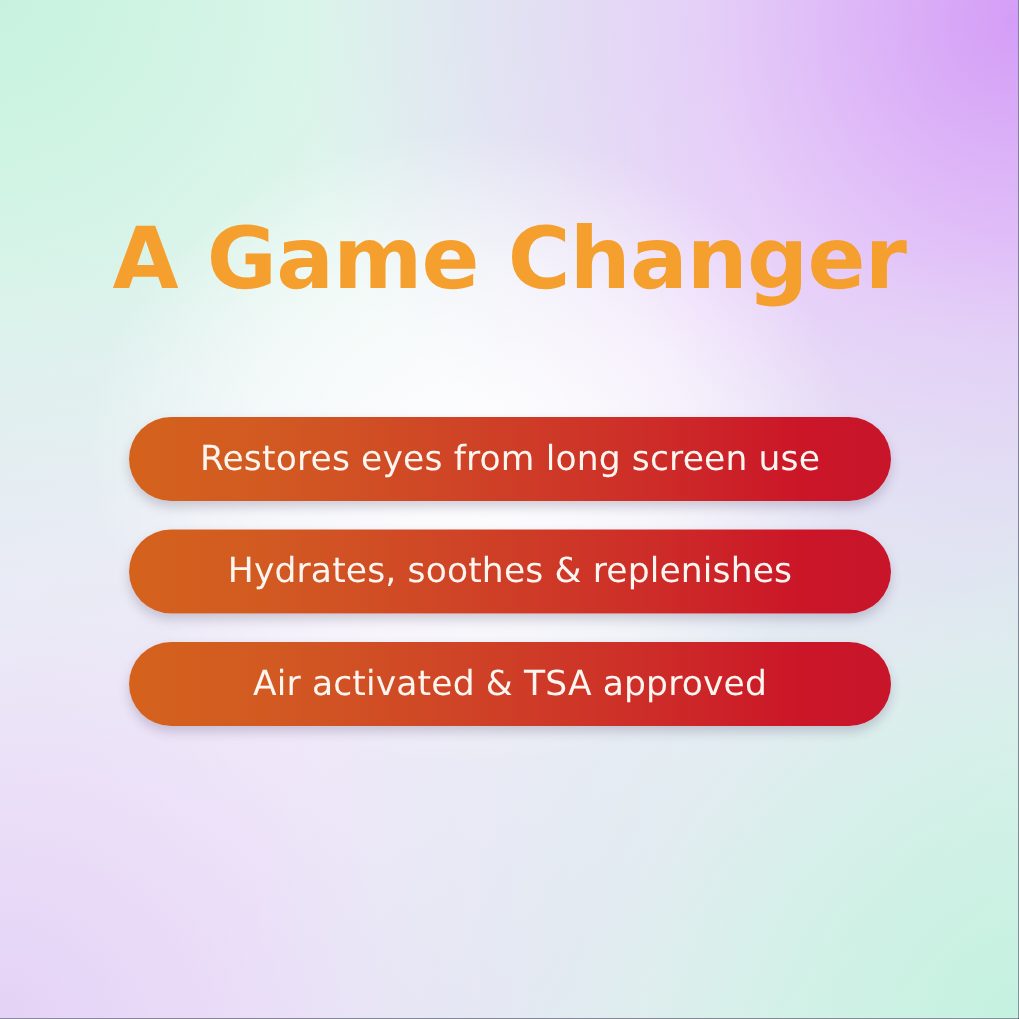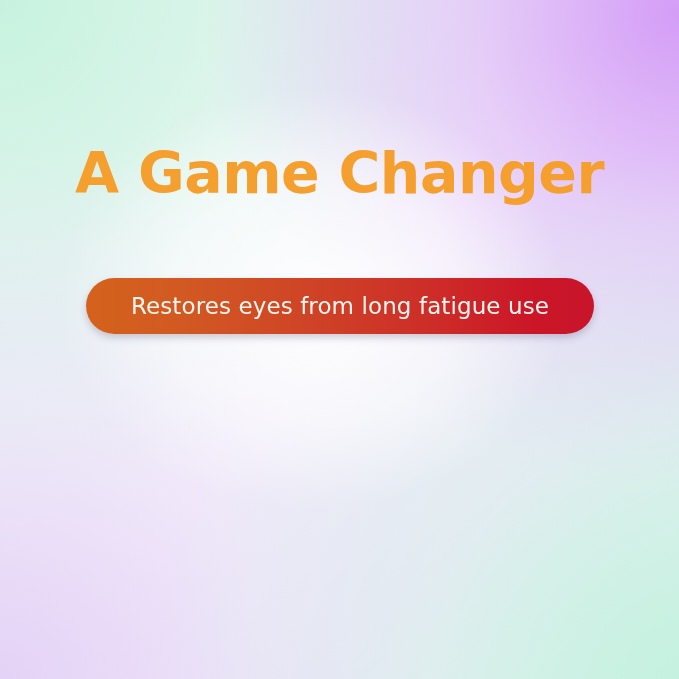--- a/index.html
+++ b/index.html
@@ -153,22 +153,28 @@
 
   <div class="content">
 
     <h1 class="headline">
       <span class="headline-line">A Game Changer</span>
     </h1>
 
     <div class="pill-stack">
 
       <div class="pill">
-        <span class="pill-label">Restores eyes from long fatigue use</span>
+        <span class="pill-label">Restores eyes from long screen use</span>
       </div>
 
 
+      <div class="pill">
+        <span class="pill-label">Hydrates, soothes &amp; replenishes</span>
+      </div>
 
+      <div class="pill">
+        <span class="pill-label">Air activated &amp; TSA approved</span>
+      </div>
 
     </div>
 
   </div>
 </div>
 
 </body></html>

